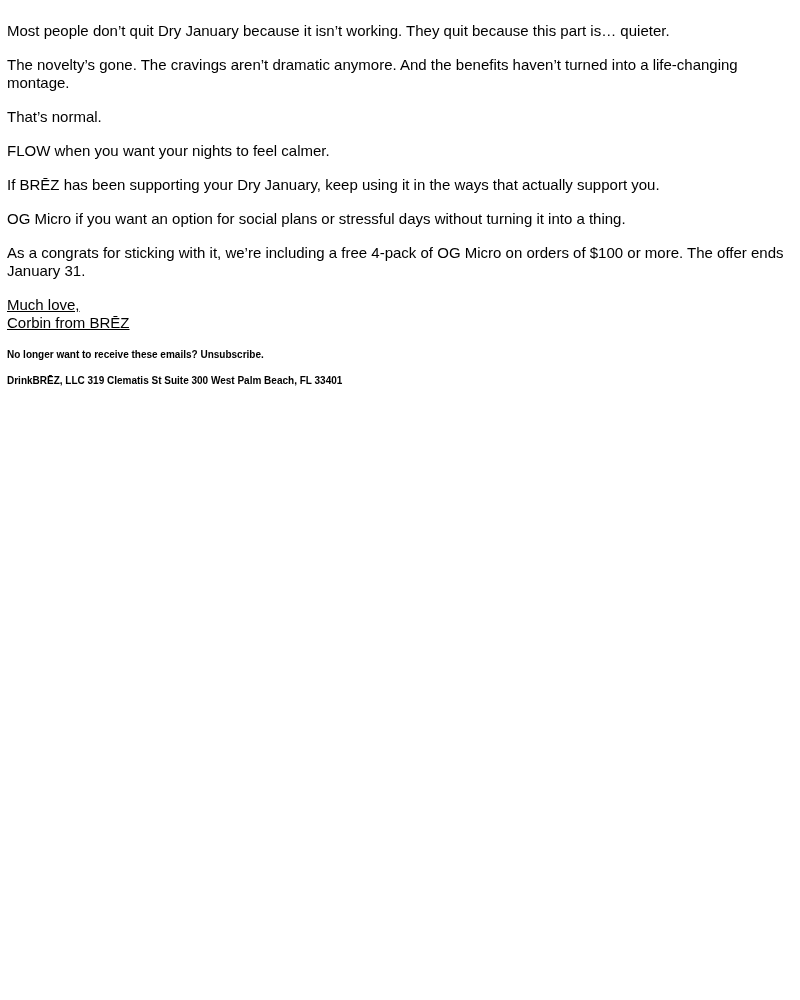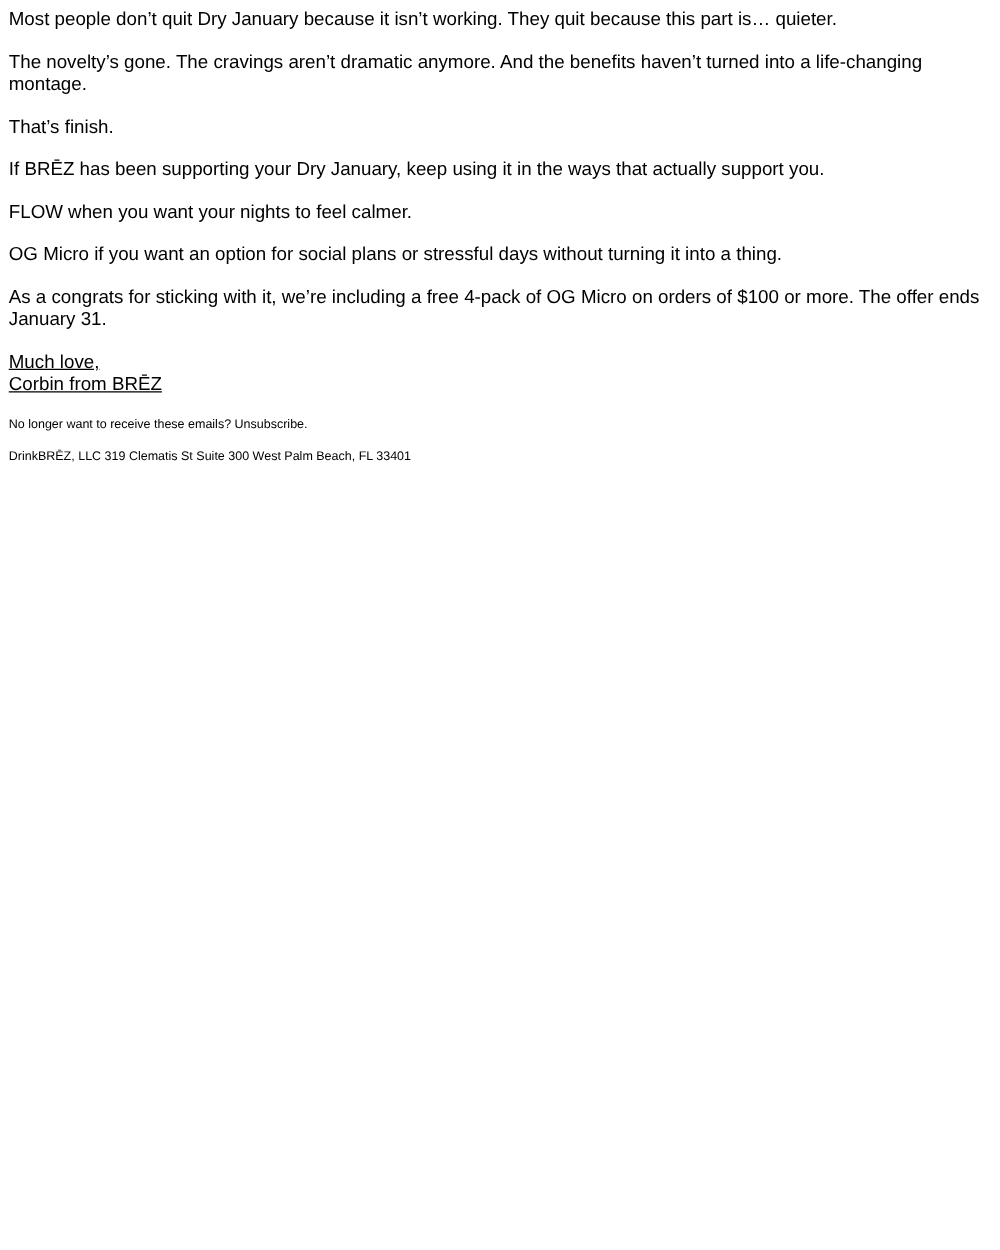--- a/index.html
+++ b/index.html
@@ -9,21 +9,21 @@
   }
   body {
     width: 800px;
     height: 1000px;
     font-family: "Liberation Sans", sans-serif;
     color: #000000;
     -webkit-font-smoothing: antialiased;
   }
 
   .email-body {
-    padding: 7px 7px 0 7px;
+    padding: 22px 7px 0 7px;
     box-sizing: border-box;
     width: 800px;
   }
 
   p.para {
     font-size: 15px;
     line-height: 18px;
     margin: 0 0 16px 0;
     padding: 0;
     color: #000000;
@@ -44,21 +44,21 @@
   .footer {
     margin-top: 0;
   }
 
   .footer-line {
     font-size: 10px;
     line-height: 13px;
     margin: 0 0 5px 0;
     padding: 0;
     color: #000000;
-    font-weight: normal;
+    font-weight: bold;
   }
 
   .footer-line.address {
     margin-bottom: 0;
     margin-top: 13px;
   }
 
   .unsubscribe-link {
     color: #000000;
     text-decoration: none;
@@ -67,27 +67,27 @@
 </style>
 </head>
 <body>
 
 <div class="email-body">
 
   <p class="para">Most people don’t quit Dry January because it isn’t working. They quit because this part is… quieter.</p>
 
   <p class="para">The novelty’s gone. The cravings aren’t dramatic anymore. And the benefits haven’t turned into a life-changing montage.</p>
 
-  <p class="para">That’s finish.</p>
+  <p class="para">That’s normal.</p>
 
 
 
+  <p class="para">FLOW when you want your nights to feel calmer.</p>
+
   <p class="para">If BRĒZ has been supporting your Dry January, keep using it in the ways that actually support you.</p>
-
-  <p class="para">FLOW when you want your nights to feel calmer.</p>
 
   <p class="para">OG Micro if you want an option for social plans or stressful days without turning it into a thing.</p>
 
   <p class="para"><span>As a congrats for sticking with it, we’re including a </span><b class="bold">free 4-pack of OG Micro</b><span> on orders of $100 or more. The offer ends </span><b class="bold">January 31</b><span>.</span></p>
 
 
   <p class="para signature"><span>Much love,</span><br><span>Corbin from BRĒZ</span></p>
 
   <div class="footer">
     <p class="footer-line"><span>No longer want to receive these emails? </span><a class="unsubscribe-link" href="#">Unsubscribe.</a></p>

